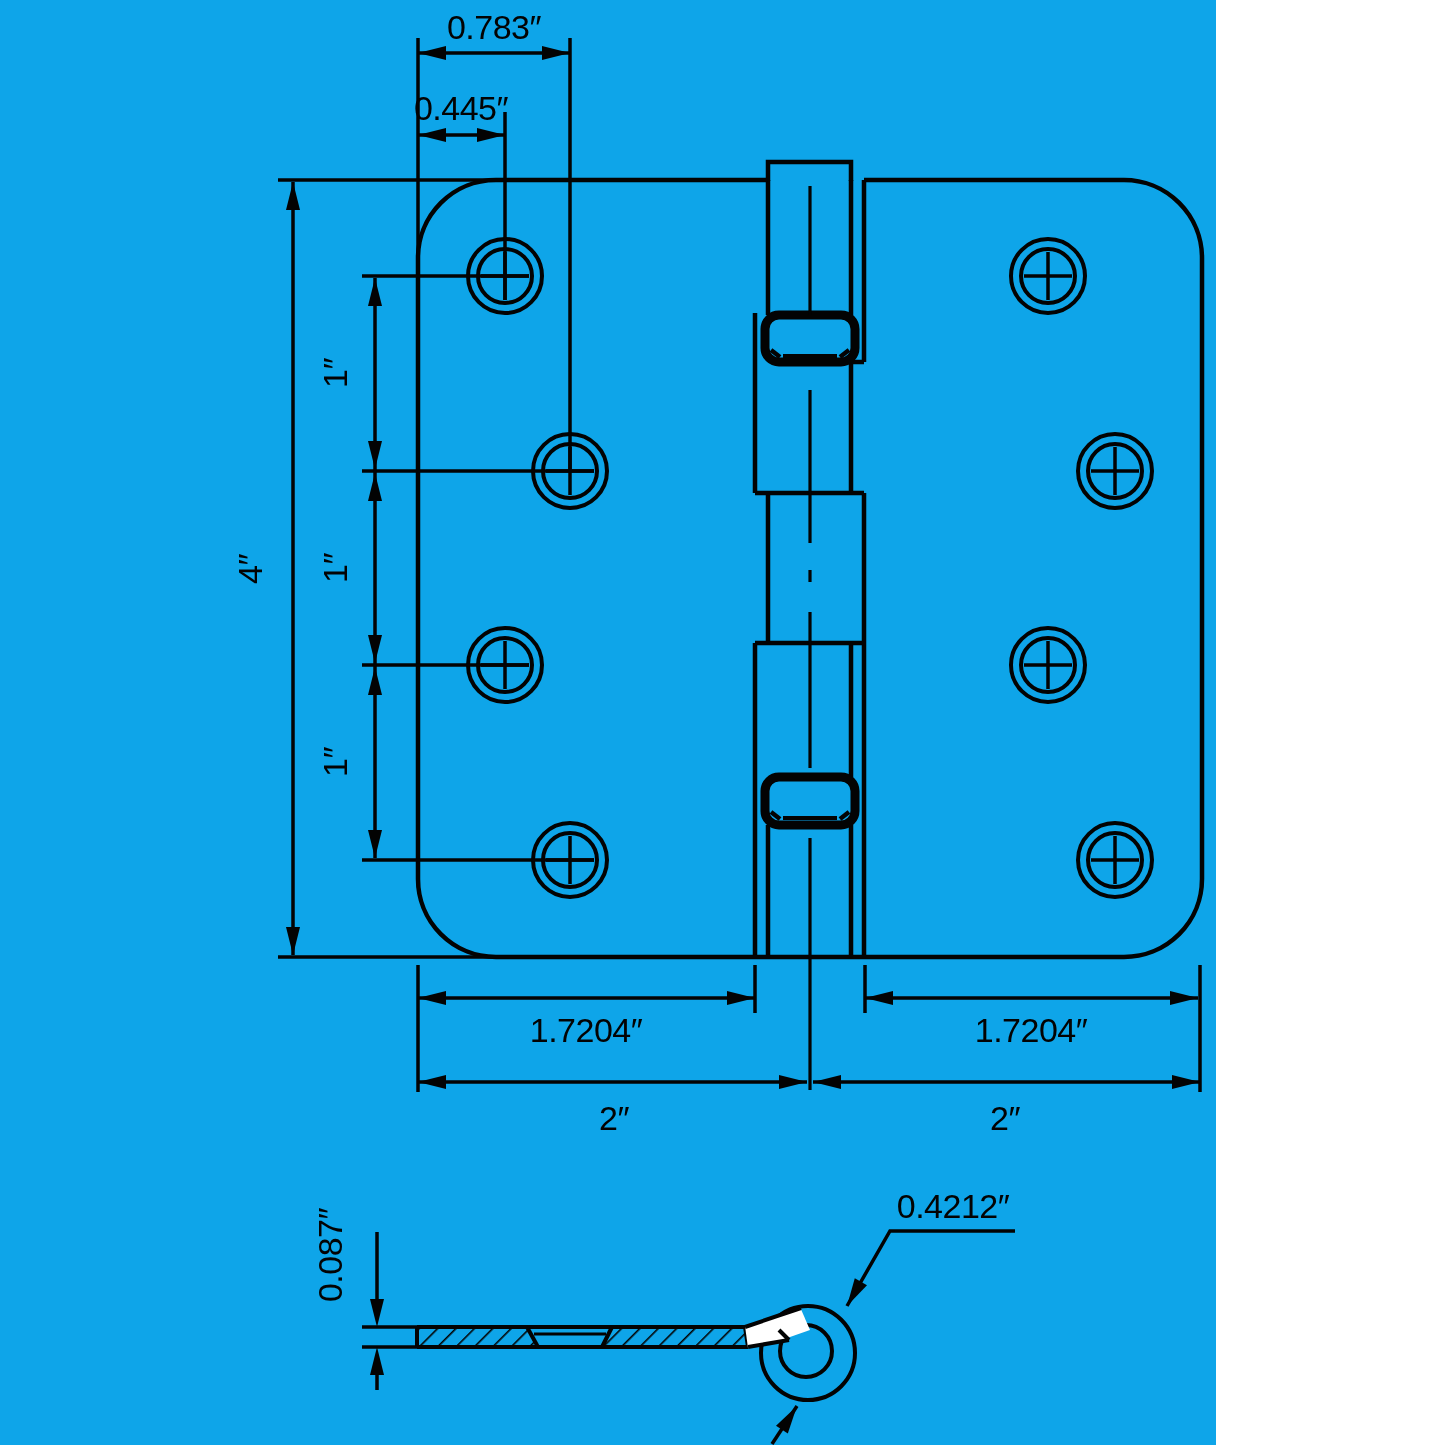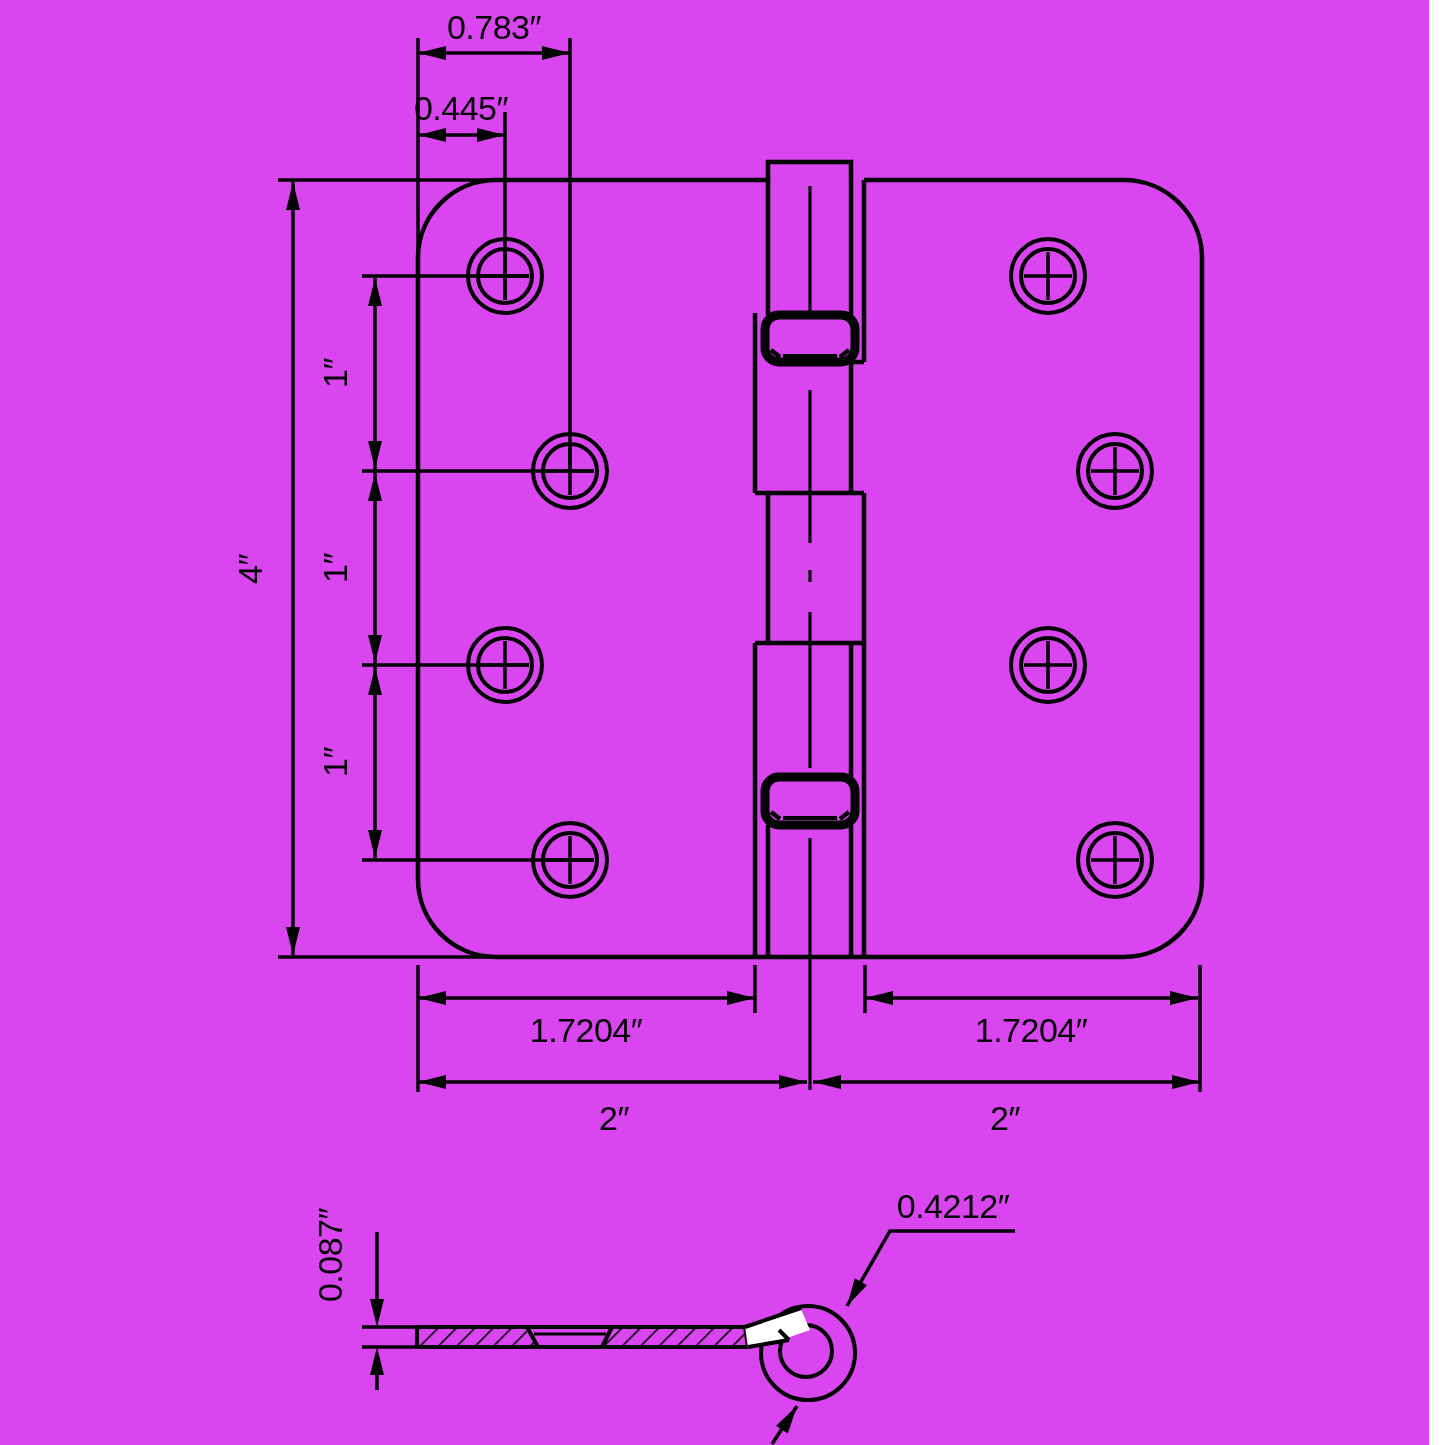--- a/index.html
+++ b/index.html
@@ -1,16 +1,16 @@
 <!DOCTYPE html>
 <html><head>
 <meta charset="utf-8">
 <style>
   html,body{margin:0;padding:0;background:#ffffff;}
-  .canvas{width:1429px;height:1445px;background:#d946ef;position:relative;overflow:hidden;}
+  .canvas{width:1216px;height:1445px;background:#0ea5e9;position:relative;overflow:hidden;}
   svg{display:block;}
   text{font-family:"Liberation Sans","DejaVu Sans",sans-serif;font-size:34px;fill:#030303;letter-spacing:-0.5px;}
 </style>
 </head>
 <body>
 
 <div class="canvas">
 <svg width="1445" height="1445" viewBox="0 0 1445 1445">
   <defs>
     <pattern id="hatch" patternUnits="userSpaceOnUse" width="13" height="13" patternTransform="rotate(45)">

